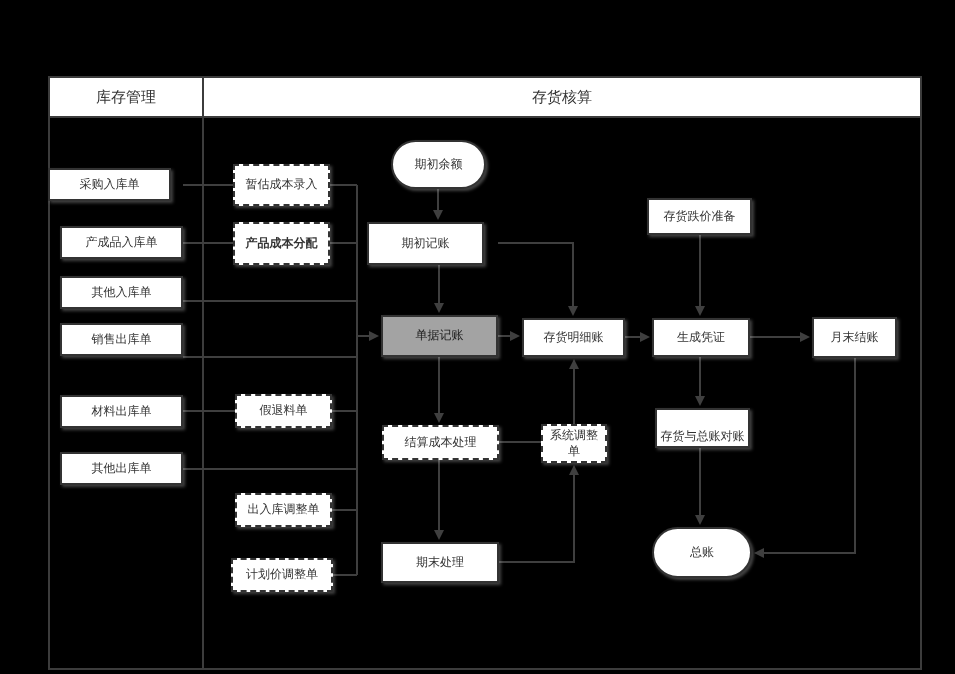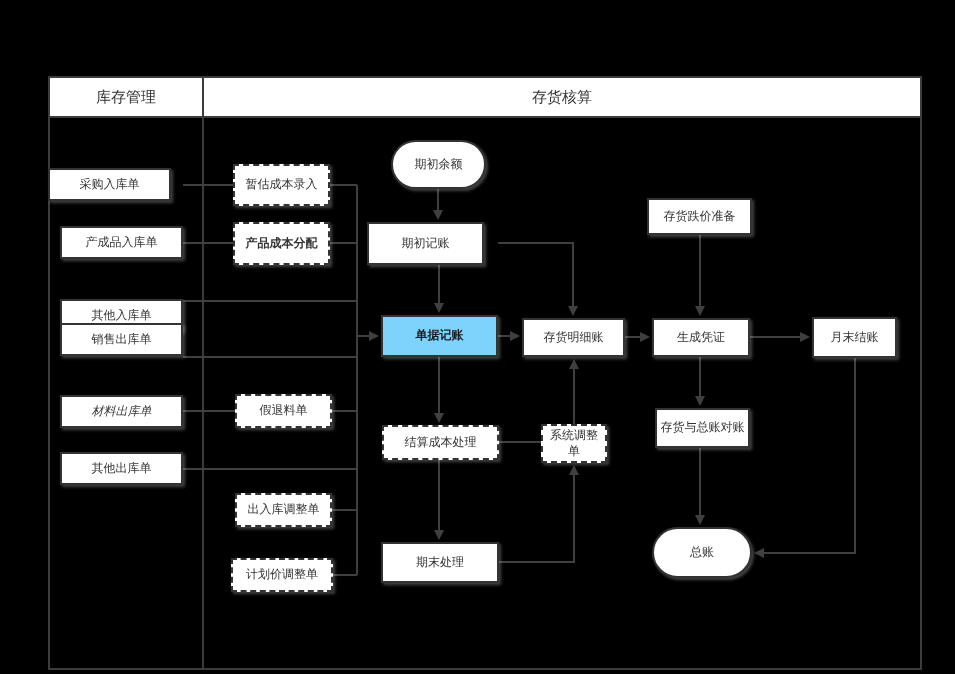--- a/index.html
+++ b/index.html
@@ -28,21 +28,21 @@
   .edges{position:absolute;left:0;top:0;width:955px;height:674px;z-index:1;}
   .nodes{position:absolute;left:0;top:0;width:955px;height:674px;z-index:2;pointer-events:none;}
   .node{
     position:absolute;box-sizing:border-box;background:#fff;border:2px solid #333;
     display:flex;align-items:center;justify-content:center;text-align:center;
     font-size:12px;color:#333;line-height:1.3;padding:1px 3px;
     box-shadow:2px 2px 3px rgba(190,190,190,.35);
   }
   .node.dashed{border-style:dashed;}
   .node.stadium{border-radius:26px;}
-  .node.highlight{background:#7dd3fc;font-weight:bold;color:#1a1a1a;}
+  .node.highlight{background:#a3a3a3;font-weight:normal;color:#1a1a1a;}
 </style>
 </head>
 <body>
 
 <div class="stage">
 
   <svg class="edges" width="955" height="674" viewBox="0 0 955 674">
     <defs>
       <marker id="arr" viewBox="0 0 10 10" refX="8" refY="5" markerWidth="5" markerHeight="5" orient="auto-start-reverse">
         <path d="M0,0 L10,5 L0,10 z" fill="#3f3f3f"></path>
@@ -91,27 +91,27 @@
     <div class="lane-divider"></div>
   </div>
 
   <div class="nodes">
     <div class="node" style="left:48px;top:168px;width:123px;height:33px;">
         <span>采购入库单</span>
       </div>
     <div class="node" style="left:60px;top:226px;width:123px;height:33px;">
         <span>产成品入库单</span>
       </div>
-    <div class="node" style="left:60px;top:299px;width:123px;height:33px;">
+    <div class="node" style="left:60px;top:276px;width:123px;height:33px;">
         <span>其他入库单</span>
       </div>
     <div class="node" style="left:60px;top:323px;width:123px;height:33px;">
         <span>销售出库单</span>
       </div>
-    <div class="node" style="left:60px;top:395px;width:123px;height:33px;font-style:italic;">
+    <div class="node" style="left:60px;top:395px;width:123px;height:33px;">
         <span>材料出库单</span>
       </div>
     <div class="node" style="left:60px;top:452px;width:123px;height:33px;">
         <span>其他出库单</span>
       </div>
 
     <div class="node dashed" style="left:233px;top:164px;width:97px;height:42px;">
         <span>暂估成本录入</span>
       </div>
     <div class="node dashed" style="left:233px;top:222px;width:97px;height:43px;font-weight:bold;">
@@ -149,21 +149,21 @@
     <div class="node dashed" style="left:541px;top:424px;width:66px;height:39px;">
         <span>系统调整单</span>
       </div>
 
     <div class="node" style="left:647px;top:198px;width:105px;height:37px;">
         <span>存货跌价准备</span>
       </div>
     <div class="node" style="left:652px;top:318px;width:98px;height:39px;">
         <span>生成凭证</span>
       </div>
-    <div class="node" style="left:655px;top:408px;width:95px;height:40px;">
+    <div class="node" style="left:655px;top:408px;width:95px;height:40px;align-items:flex-end;">
         <span>存货与总账对账</span>
       </div>
     <div class="node stadium" style="left:652px;top:527px;width:100px;height:51px;">
         <span>总账</span>
       </div>
 
     <div class="node" style="left:812px;top:317px;width:85px;height:41px;">
         <span>月末结账</span>
       </div>
   </div>

